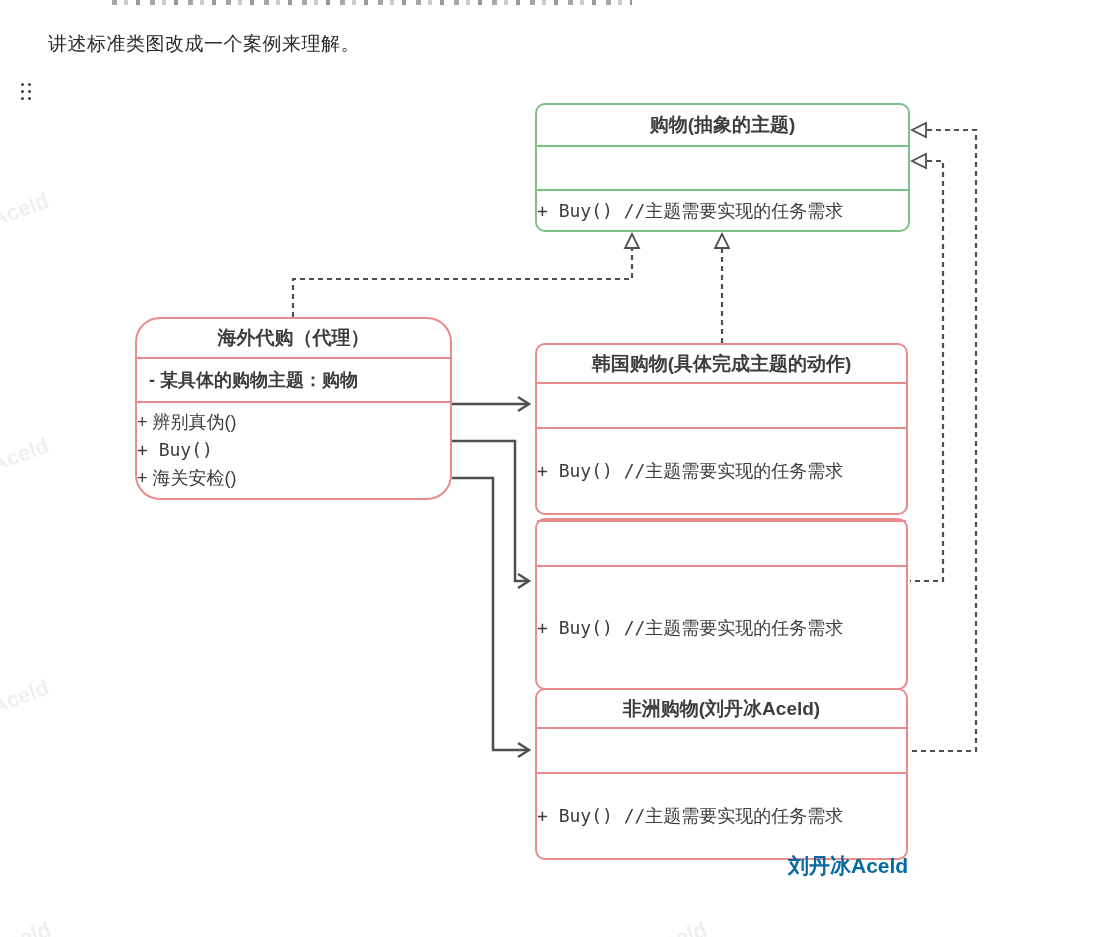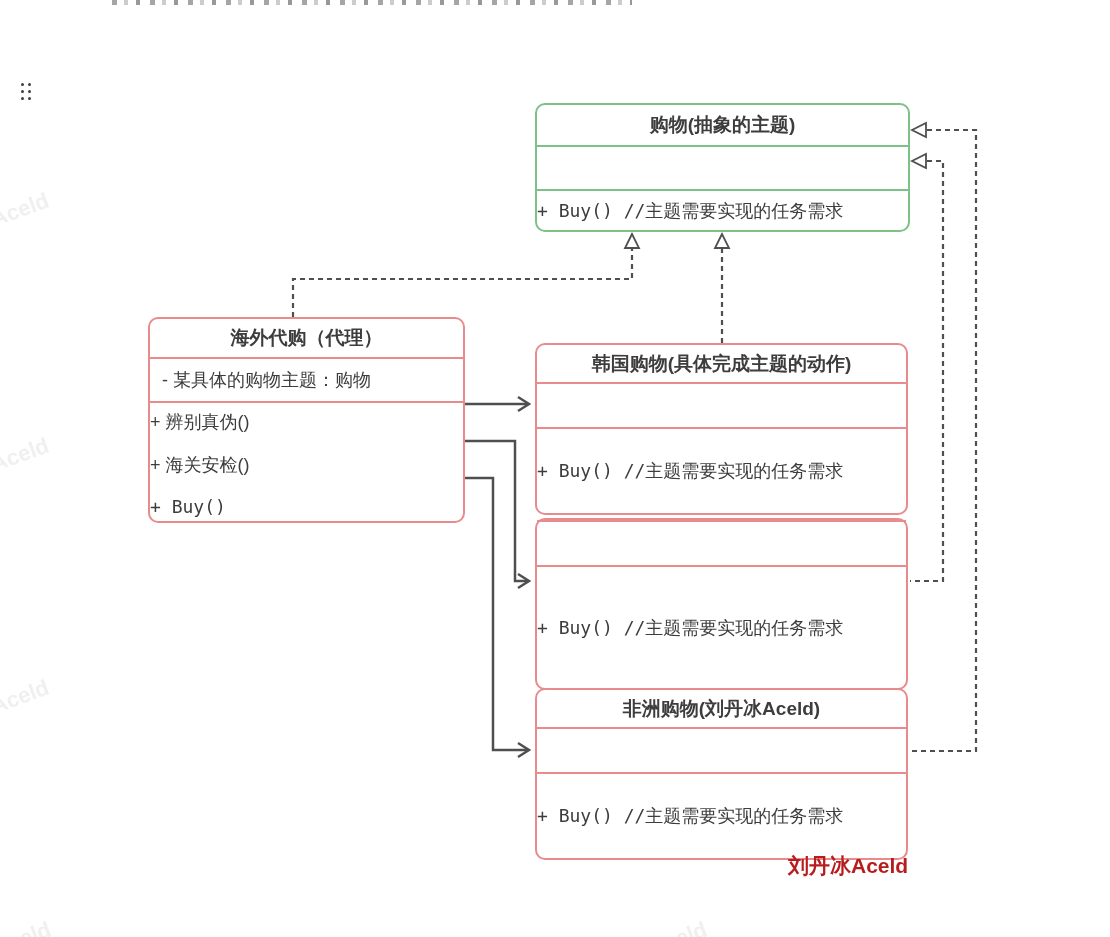--- a/index.html
+++ b/index.html
@@ -35,54 +35,54 @@
     grid-auto-rows: 3px; gap: 4px; cursor: grab;
   }
   .drag-handle i { background: #3f3f3f; border-radius: 50%; }
 
   .wm-side {
     position: absolute; color: #f0f0f0; font-weight: bold; font-size: 22px;
     transform: rotate(-20deg); z-index: 1; user-select: none;
   }
   .wm-bottom {
     position: absolute; left: 788px; top: 852px;
-    color: #b91c1c; font-weight: bold; font-size: 21px; z-index: 4;
+    color: #0369a1; font-weight: bold; font-size: 21px; z-index: 4;
   }
 
   .connectors { position: absolute; left: 0; top: 0; z-index: 2; }
 
   .uml-box {
     position: absolute; background: #fff; border-radius: 10px;
     display: flex; flex-direction: column; z-index: 3;
   }
   .uml-box.green { border: 2.5px solid #7cc287; justify-content: flex-end; }
   .uml-box.red   { border: 2.5px solid #e98b8d; }
   .uml-title {
     display: flex; align-items: center; justify-content: center;
     font-weight: bold; font-size: 19px; white-space: nowrap;
   }
   .uml-attrs { border-top: 2.5px solid; display: flex; align-items: center;
-    padding-left: 12px; font-size: 18px; }
+    padding-left: 12px; font-size: 18px; font-weight: bold; }
   .uml-methods { border-top: 2.5px solid; flex: 1; display: flex;
     flex-direction: column; justify-content: center; padding-left: 0;
     font-size: 18px; }
   .green .uml-attrs, .green .uml-methods { border-color: #7cc287; }
   .red .uml-attrs,   .red .uml-methods   { border-color: #e98b8d; }
   .mono { font-family: "DejaVu Sans Mono", monospace; white-space: nowrap; }
   .mline { line-height: 28px; white-space: nowrap; }
 
   
   .box-abstract { left: 535px; top: 103px; width: 375px; height: 129px; }
   .box-abstract .uml-title { height: 40px; }
   .box-abstract .uml-attrs { height: 44px; }
 
-  .box-proxy { left: 148px; top: 317px; width: 317px; height: 206px; }
+  .box-proxy { left: 135px; top: 317px; width: 317px; height: 183px; border-radius: 25px; }
   .box-proxy .uml-title { height: 38px; }
   .box-proxy .uml-attrs { height: 44px; }
-  .box-proxy .uml-methods { justify-content: space-between; padding-top: 5px; }
+  .box-proxy .uml-methods { justify-content: flex-start; padding-top: 5px; }
 
   .box-concrete { left: 535px; width: 373px; height: 172px; }
   .box-concrete .uml-title { height: 37px; }
   .box-concrete .uml-attrs { height: 45px; }
   .box-korea  { top: 343px; }
   .box-usa    { top: 518px; }
   .box-africa { top: 688px; }
 </style>
 </head>
 <body>
@@ -90,20 +90,21 @@
 <div class="page">
 
   <span class="wm-side" style="left:-10px; top:197px;">Aceld</span>
   <span class="wm-side" style="left:-10px; top:442px;">Aceld</span>
   <span class="wm-side" style="left:-10px; top:684px;">Aceld</span>
   <span class="wm-side" style="left:-8px; top:926px;">Aceld</span>
   <span class="wm-side" style="left:648px; top:926px;">Aceld</span>
 
   <div class="clipped-line"></div>
 
+  <div class="intro">讲述标准类图改成一个案例来理解。</div>
 
   <div class="drag-handle">
     <i></i>
       <i></i>
       <i></i>
       <i></i>
       <i></i>
       <i></i>
   </div>
 
@@ -136,22 +137,22 @@
     <div class="uml-methods">
       <div class="mono mline">+ Buy() //主题需要实现的任务需求</div>
     </div>
   </div>
 
   <div class="uml-box red box-proxy">
     <div class="uml-title">海外代购（代理）</div>
     <div class="uml-attrs">- 某具体的购物主题：购物</div>
     <div class="uml-methods">
       <div class="mline">+ 辨别真伪()</div>
+      <div class="mline mono">+ Buy()</div>
       <div class="mline">+ 海关安检()</div>
-      <div class="mline mono">+ Buy()</div>
     </div>
   </div>
 
   <div class="uml-box red box-concrete box-korea">
     <div class="uml-title">韩国购物(具体完成主题的动作)</div>
     <div class="uml-attrs"></div>
     <div class="uml-methods">
       <div class="mono mline">+ Buy() //主题需要实现的任务需求</div>
     </div>
   </div>

